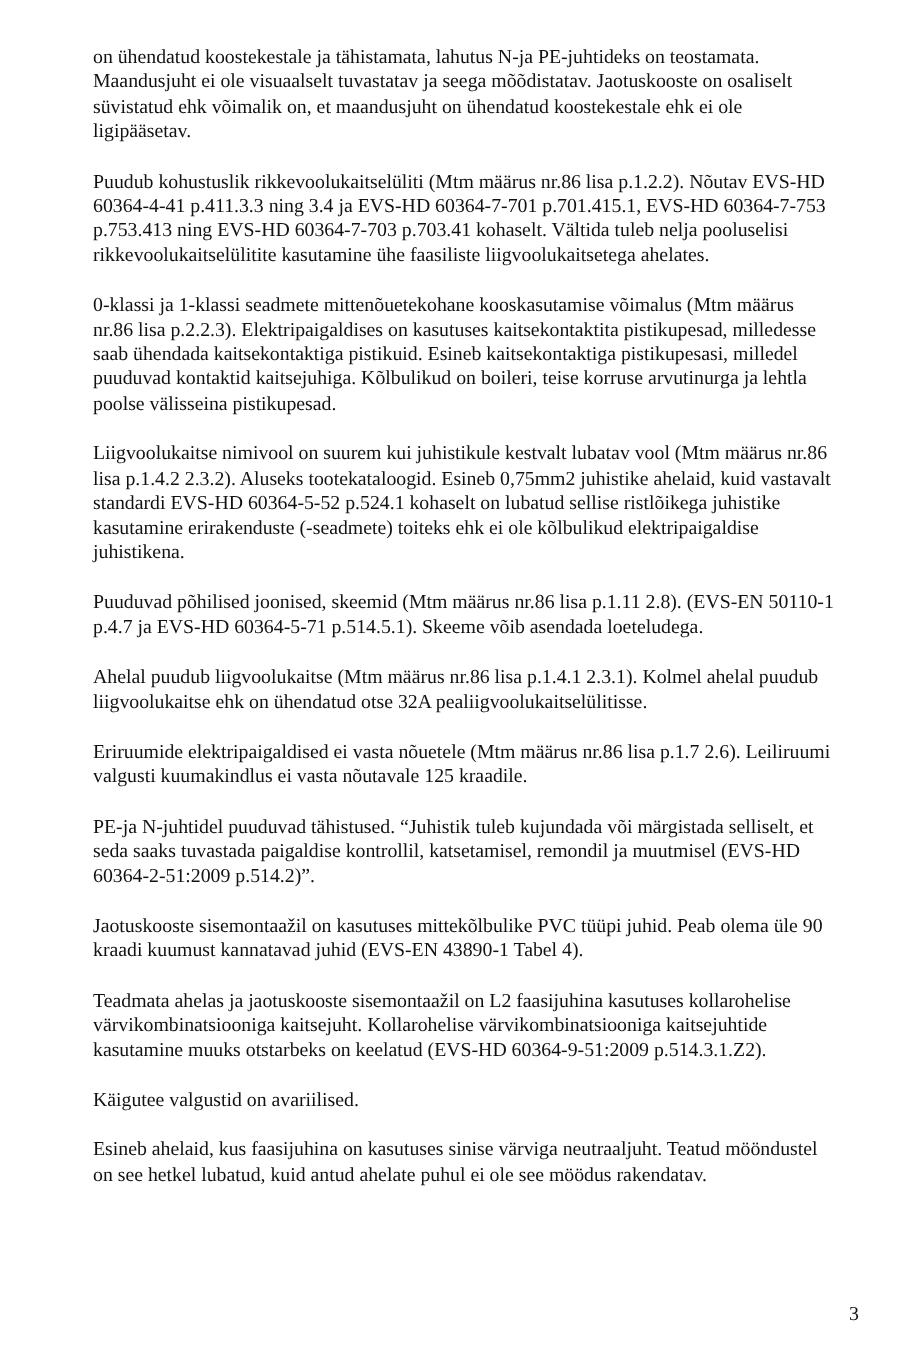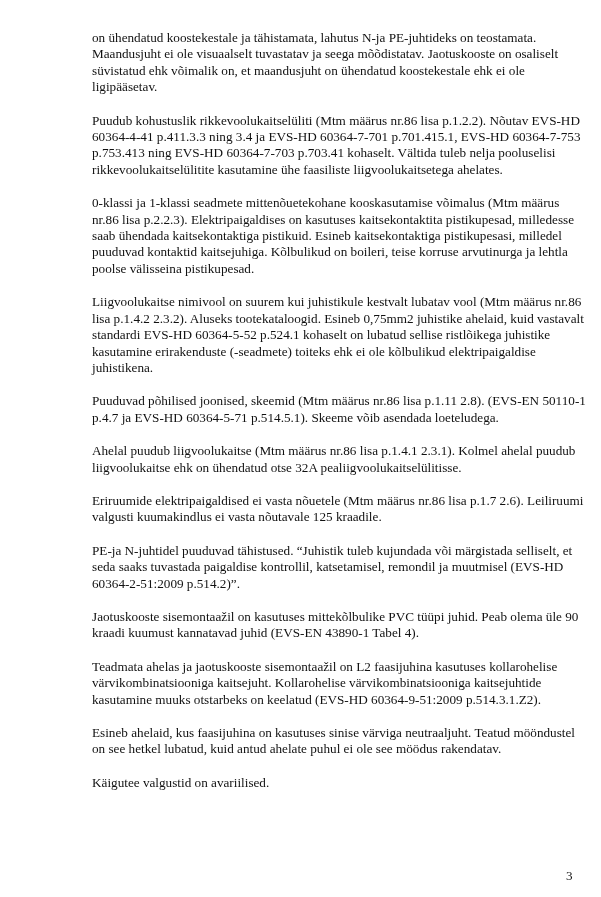--- a/index.html
+++ b/index.html
@@ -1,18 +1,18 @@
 <!DOCTYPE html>
 <html><head>
 <meta charset="utf-8">
 <style>
   html, body { margin: 0; padding: 0; background: #ffffff; }
   body { width: 601px; height: 897px; position: relative; overflow: hidden; }
   .page {
-    position: absolute; left: 92px; top: 30px; width: 500px;
+    position: absolute; left: 62px; top: 30px; width: 500px;
     font-family: "Liberation Serif", "DejaVu Serif", serif;
     font-size: 13.2px; line-height: 16.4px; color: #111111;
   }
   .para { margin: 0 0 17px 0; white-space: pre-line; }
   .page-number {
     position: absolute; left: 566px; top: 868px;
     font-family: "Liberation Serif", "DejaVu Serif", serif;
     font-size: 13.2px; color: #111111;
   }
 </style>
@@ -45,17 +45,17 @@
   <p class="para">Eriruumide elektripaigaldised ei vasta nõuetele (Mtm määrus nr.86 lisa p.1.7 2.6). Leiliruumi
 valgusti kuumakindlus ei vasta nõutavale 125 kraadile.</p>
   <p class="para">PE-ja N-juhtidel puuduvad tähistused. “Juhistik tuleb kujundada või märgistada selliselt, et
 seda saaks tuvastada paigaldise kontrollil, katsetamisel, remondil ja muutmisel (EVS-HD
 60364-2-51:2009 p.514.2)”.</p>
   <p class="para">Jaotuskooste sisemontaažil on kasutuses mittekõlbulike PVC tüüpi juhid. Peab olema üle 90
 kraadi kuumust kannatavad juhid (EVS-EN 43890-1 Tabel 4).</p>
   <p class="para">Teadmata ahelas ja jaotuskooste sisemontaažil on L2 faasijuhina kasutuses kollarohelise
 värvikombinatsiooniga kaitsejuht. Kollarohelise värvikombinatsiooniga kaitsejuhtide
 kasutamine muuks otstarbeks on keelatud (EVS-HD 60364-9-51:2009 p.514.3.1.Z2).</p>
+  <p class="para">Käigutee valgustid on avariilised.</p>
   <p class="para">Esineb ahelaid, kus faasijuhina on kasutuses sinise värviga neutraaljuht. Teatud mööndustel
 on see hetkel lubatud, kuid antud ahelate puhul ei ole see möödus rakendatav.</p>
-  <p class="para">Käigutee valgustid on avariilised.</p>
 </div>
 <div class="page-number">3</div>
 
 </body></html>

